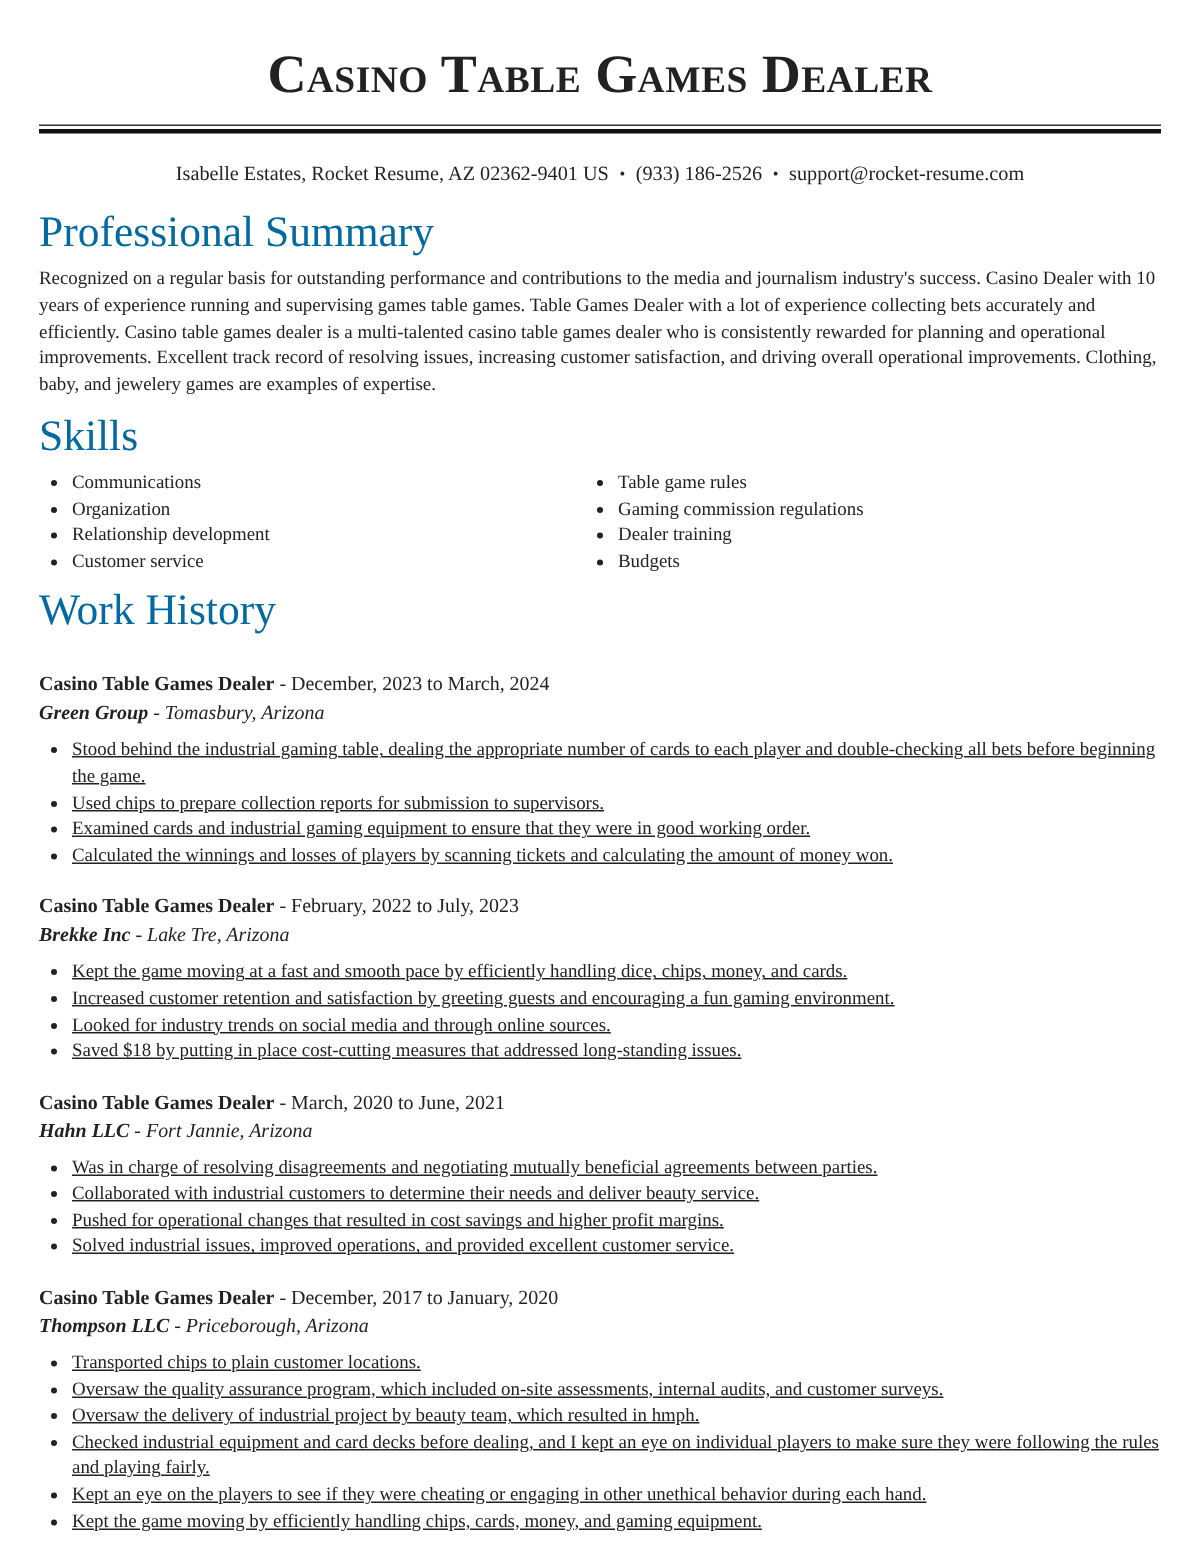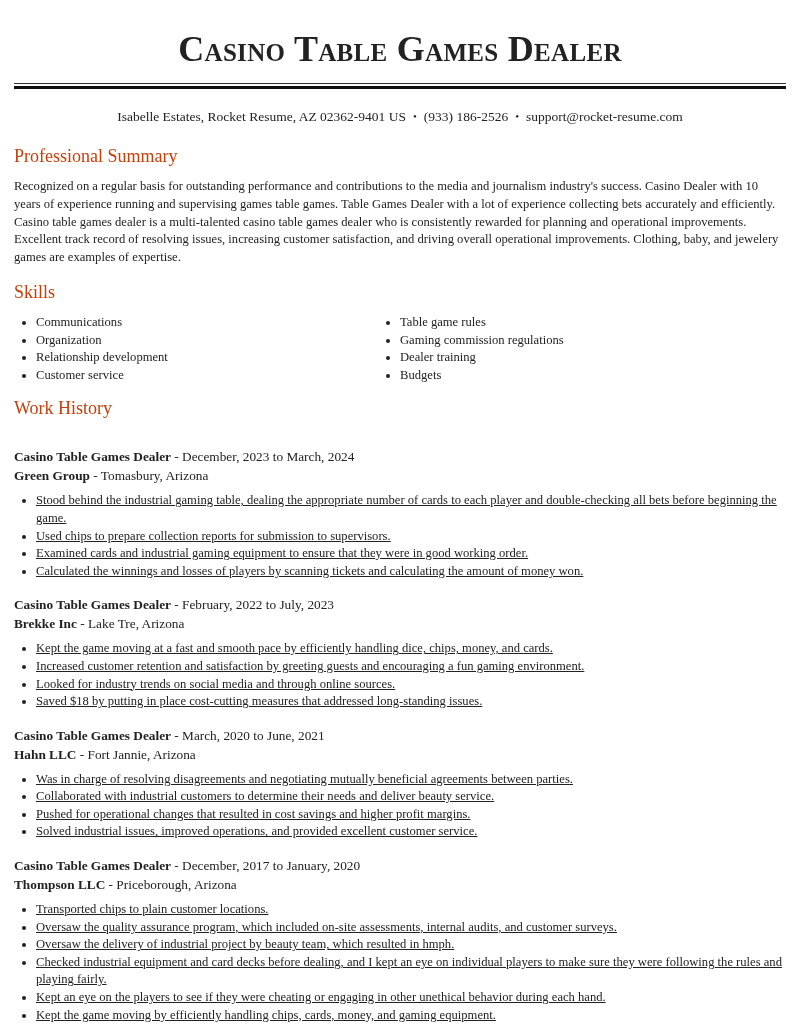--- a/index.html
+++ b/index.html
@@ -9,21 +9,21 @@
     }
     body {
       width: 800px;
       height: 1035px;
       overflow: hidden;
       font-family: "Liberation Serif", "DejaVu Serif", serif;
       color: #222222;
     }
     .page {
       position: relative;
-      padding: 0 14px;
+      padding: 0 26px;
     }
     .title {
       text-align: center;
       font-size: 36px;
       font-weight: bold;
       font-variant: small-caps;
       letter-spacing: 0.3px;
       margin: 0;
       padding-top: 26px;
       line-height: 46px;
@@ -41,25 +41,25 @@
       margin-top: 18px;
       line-height: 18px;
     }
     .contact .sep {
       display: inline-block;
       margin: 0 7px;
       font-size: 11px;
       vertical-align: 1px;
     }
     .section-title {
-      font-size: 18px;
+      font-size: 29px;
       font-weight: normal;
       margin: 0;
       line-height: 28px;
-      color: #c2410c;
+      color: #0369a1;
     }
     .summary-title { margin-top: 16px; }
     .summary {
       font-size: 12.6px;
       line-height: 17.8px;
       margin: 8px 0 0 0;
     }
     .skills-title { margin-top: 11px; }
     .skills {
       display: flex;
@@ -77,20 +77,21 @@
     .job { margin-top: 25px; }
     .job + .job { margin-top: 15px; }
     .job-line {
       font-size: 13.3px;
       line-height: 19px;
     }
     .job-line .role { font-weight: bold; }
     .company-line {
       font-size: 13.3px;
       line-height: 19px;
+      font-style: italic;
     }
     .company-line .company { font-weight: bold; }
     .job ul {
       margin: 7px 0 0 0;
       padding-left: 22px;
       font-size: 12.6px;
       line-height: 17.6px;
       text-decoration: underline;
     }
   </style>

